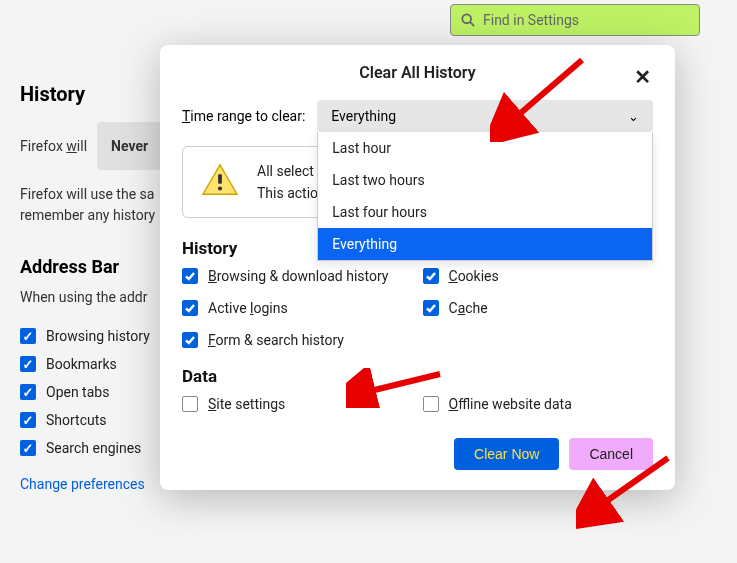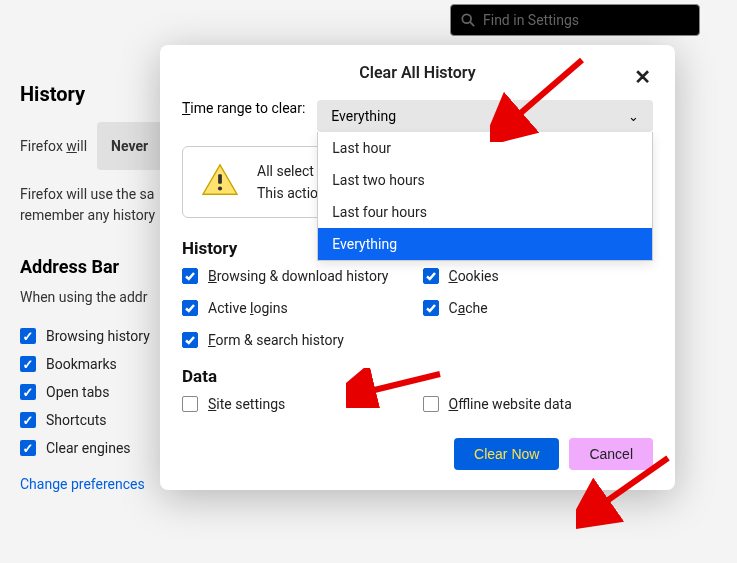--- a/index.html
+++ b/index.html
@@ -30,21 +30,21 @@
       z-index: 2;
     }
     .search-box {
       position: absolute;
       top: 4px;
       left: 450px;
       width: 250px;
       height: 32px;
       border: 1px solid #888;
       border-radius: 4px;
-      background: #000000;
+      background: #bef264;
       display: flex;
       align-items: center;
       padding: 0 10px;
       color: #666;
       gap: 8px;
     }
     .search-box svg { width: 14px; height: 14px; flex-shrink: 0; }
     .bg-h1 {
       font-size: 20px;
       font-weight: 700;
@@ -118,21 +118,21 @@
       position: absolute;
       right: -2px;
       top: -2px;
       font-size: 20px;
       cursor: pointer;
       color: #222;
       padding: 4px;
     }
     .timerow {
       display: flex;
-      align-items: flex-start;
+      align-items: center;
       gap: 12px;
       margin-bottom: 14px;
     }
     .dropdown {
       flex: 1;
       position: relative;
     }
     .dropdown-button {
       width: 100%;
       background: #e6e6e6;
@@ -278,21 +278,21 @@
       <div class="bg-cbrow">
         <div class="bg-cbox">✓</div>
         <span>Open tabs</span>
       </div>
       <div class="bg-cbrow">
         <div class="bg-cbox">✓</div>
         <span>Shortcuts</span>
       </div>
       <div class="bg-cbrow">
         <div class="bg-cbox">✓</div>
-        <span>Clear engines</span>
+        <span>Search engines</span>
       </div>
     </div>
 
   <span class="bg-link">Change preferences</span>
 </div>
 
 <div class="modal">
   <div class="modal-header">
     <span>Clear All History</span>
     <span class="close-x">✕</span>

